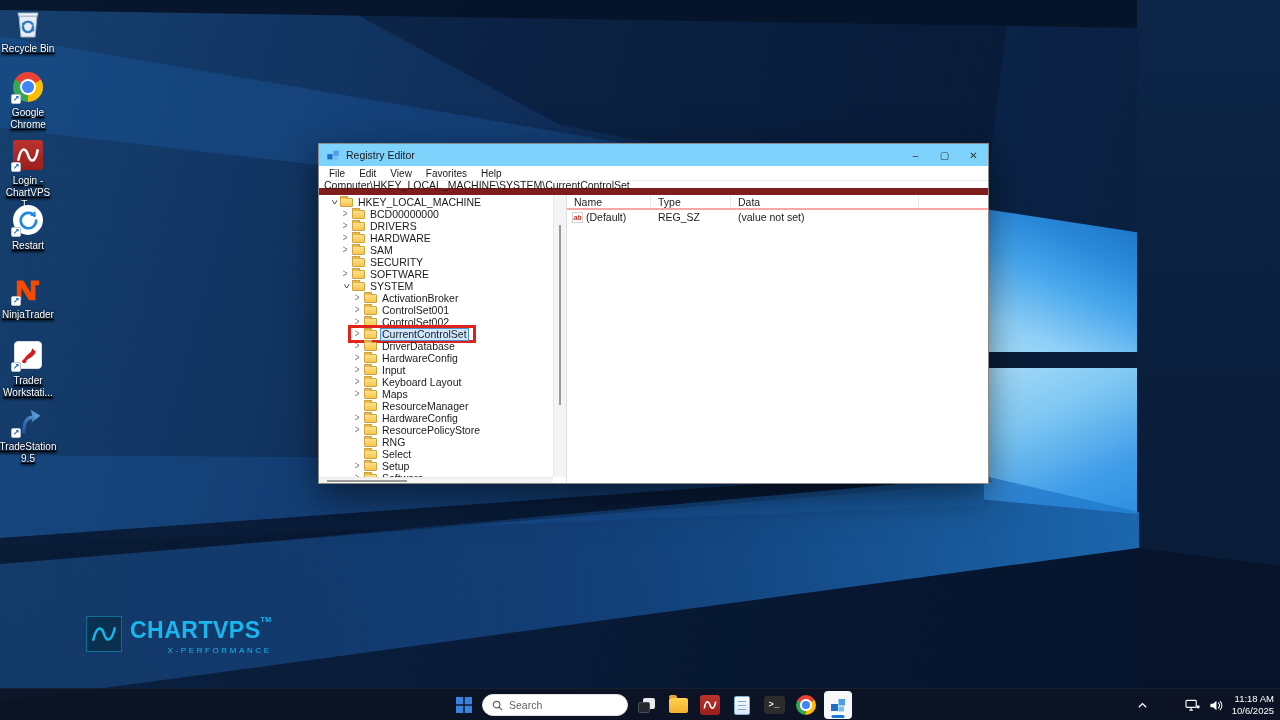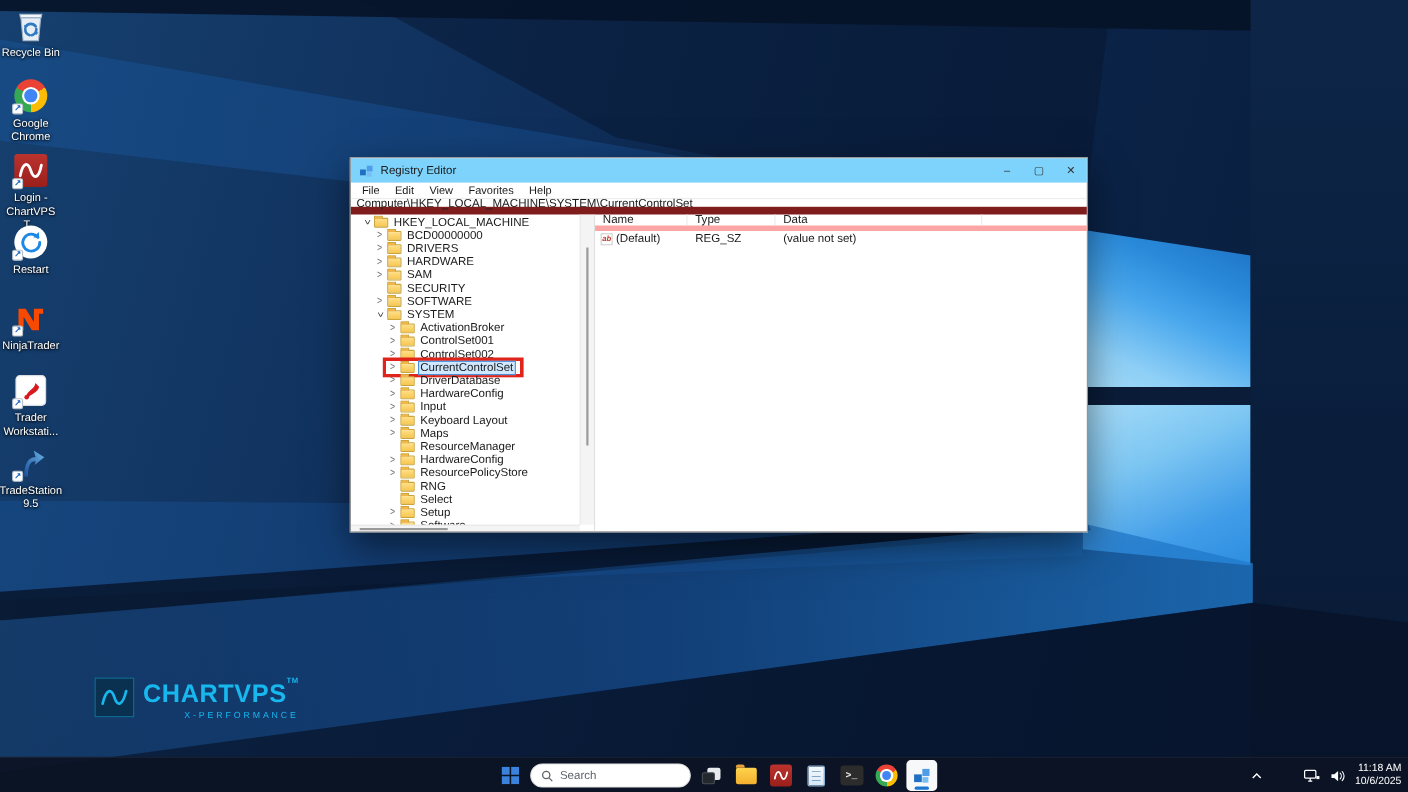--- a/index.html
+++ b/index.html
@@ -23,21 +23,21 @@
                    clip-path:polygon(0 0,100% 0,100% 100%,0 90%);
                    background:linear-gradient(155deg,#a7dcf9 0%,#7ec7f3 35%,#3f9ce8 75%,#2e8fe0 100%); }
   .wp-beam-soft  { clip-path:polygon(0 455px,984px 462px,984px 505px,0 545px); background:rgba(26,92,170,.30); }
   .wp-beam-dark  { clip-path:polygon(0 538px,984px 468px,992px 482px,0 564px); background:rgba(7,18,38,.78); }
   .wp-beam-main  { clip-path:polygon(0 566px,985px 476px,1139px 512px,1139px 548px,0 702px);
                    background:linear-gradient(90deg,rgba(20,60,120,0) 0%,rgba(24,87,160,.5) 48%,rgba(33,124,206,.8) 92%); }
   .wp-below-dark { clip-path:polygon(0 702px,1139px 548px,1280px 566px,1280px 720px,0 720px); background:rgba(6,15,32,.55); }
 
   
   .desk-icon { position:absolute; left:0; width:56px; display:flex; flex-direction:column;
-               align-items:center; gap:3px; cursor:pointer; }
+               align-items:center; gap:3px; cursor:pointer;text-decoration:underline; }
   .di-1{top:6px} .di-2{top:70px} .di-3{top:138px} .di-4{top:203px} .di-5{top:272px} .di-6{top:338px} .di-7{top:404px}
   .di-art { width:34px; height:34px; position:relative; display:flex; align-items:center; justify-content:center; }
   .di-label { color:#fff; font-size:10px; line-height:1.18; text-align:center; white-space:pre-line;
               text-shadow:0 1px 2px rgba(0,0,0,.95),0 0 3px rgba(0,0,0,.7); }
   .shortcut-badge { position:absolute; left:0; bottom:0; width:10px; height:10px; background:#fff;
                     border:1px solid #b9c2cc; border-radius:2px; font-size:8px; line-height:8px;
                     color:#1b62c4; text-align:center; font-weight:bold; }
   .chrome-ball { width:30px; height:30px; border-radius:50%; position:relative;
     background:conic-gradient(from 60deg,#fbbc05 0 120deg,#34a853 120deg 240deg,#ea4335 240deg 360deg); }
   .chrome-ball::before { content:''; position:absolute; inset:22%; border-radius:50%; background:#fff; }
@@ -64,41 +64,41 @@
   .titlebar { height:22px; display:flex; align-items:center; background:#7dd3fc; padding-left:7px; }
   .title-text { margin-left:6px; font-size:10.5px; }
   .controls { margin-left:auto; display:flex; height:100%; }
   .ctrl { width:29px; height:100%; display:flex; align-items:center; justify-content:center;
           font-size:10px; color:#333; cursor:pointer; }
   .menubar { height:15px; display:flex; align-items:center; padding-left:3px; border-bottom:1px solid #ececec; }
   .menu-item { padding:0 7px; font-size:10px; cursor:pointer; }
   .addressbar { height:14px; display:flex; align-items:center; padding-left:5px; border-bottom:7px solid #7f1d1d;
                 font-size:10.5px; }
   .content { position:relative; height:288px; display:flex; }
-  .tree-pane { position:relative; width:222px; border-right:1px solid #e0e0e0; overflow:hidden;text-decoration:underline; }
+  .tree-pane { position:relative; width:248px; border-right:1px solid #e0e0e0; overflow:hidden;text-decoration:underline; }
   .tree-rows { position:absolute; left:0; top:1px; right:13px; }
   .tree-row { position:relative; height:12px; display:flex; align-items:center; }
   .row-inner { display:inline-flex; align-items:center; gap:3px; padding:0 4px 0 2px; height:12px; }
   .tree-row.annotated .row-inner { box-shadow:0 0 0 3px var(--annot,#e0241b); }
   .chev { width:8px; font-size:8px; color:#777; display:inline-block; text-align:center;
           transform:scaleY(1.25); line-height:8px; }
   .chev.expanded { transform:rotate(90deg) scaleY(1.25); color:#333; }
   .chev.none { visibility:hidden; }
   .folder { width:13px; height:9px; background:linear-gradient(#ffe08a,#f7c64f); border:1px solid #caa53d;
             border-radius:1px; position:relative; flex:none; margin-top:1px; }
   .folder::before { content:''; position:absolute; top:-3px; left:-1px; width:6px; height:2px;
                     background:#f0b64a; border:1px solid #caa53d; border-bottom:none; border-radius:1px 1px 0 0; }
   .tlabel { font-size:10.5px; line-height:11px; padding:0 2px; white-space:nowrap; }
   .tlabel.sel { background:#cfe8ff; border:1px solid #4a90d9; padding:0 1px; }
   .vscroll { position:absolute; right:0; top:0; bottom:6px; width:13px; background:#f4f4f4; border-left:1px solid #e8e8e8; }
   .vthumb { position:absolute; left:5px; width:2px; top:30px; height:180px; background:#9a9a9a; }
   .hscroll { position:absolute; left:0; right:13px; bottom:0; height:6px; background:#f4f4f4; border-top:1px solid #e8e8e8; }
   .hthumb { position:absolute; left:8px; top:2px; height:2px; width:80px; background:#9a9a9a; }
   .list-pane { flex:1; position:relative; }
-  .list-header { display:flex; height:15px; border-bottom:5px solid #fca5a5; align-items:center; }
+  .list-header { display:flex; height:15px; border-bottom:2px solid #fca5a5; align-items:center; }
   .lh-cell { padding-left:7px; font-size:10.5px; color:#222; border-right:1px solid #ececec; height:100%;
              display:flex; align-items:center; }
   .lh-name{width:84px} .lh-type{width:80px} .lh-data{width:188px} .lh-rest{flex:1; border-right:none}
   .list-row { display:flex; height:14px; align-items:center; }
   .lr-name { width:84px; padding-left:5px; display:flex; align-items:center; gap:3px; }
   .lr-type { width:80px; padding-left:7px; }
   .lr-data { width:188px; padding-left:7px; }
   .ab-icon { width:11px; height:11px; border:1px solid #d0d0d0; background:#fff; color:#c0392b;
              font-size:7px; font-weight:bold; font-style:italic; display:flex; align-items:center;
              justify-content:center; line-height:1; flex:none; }

